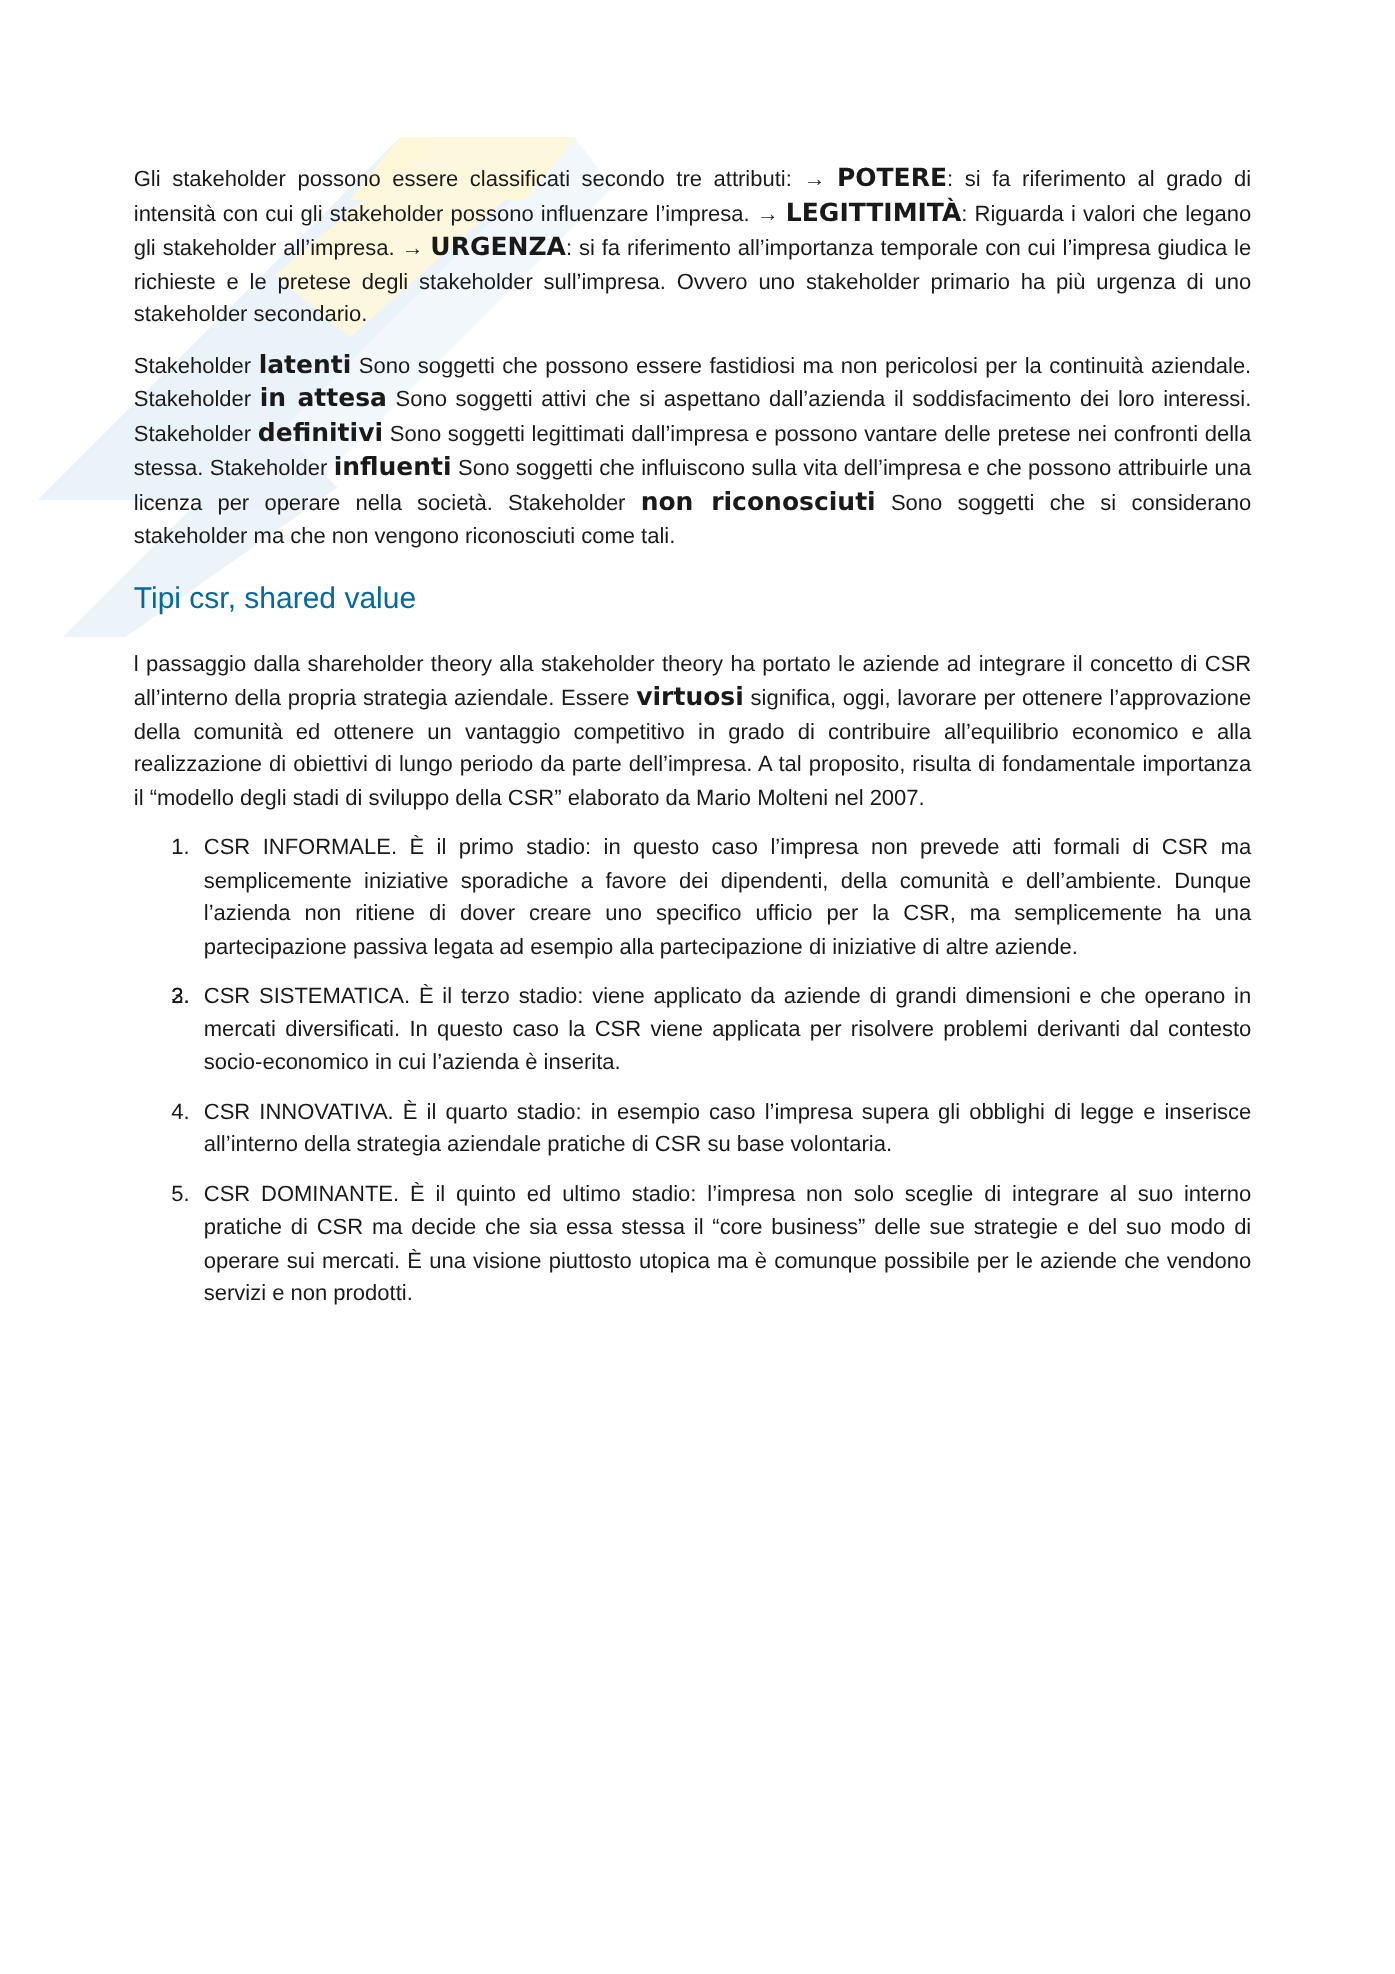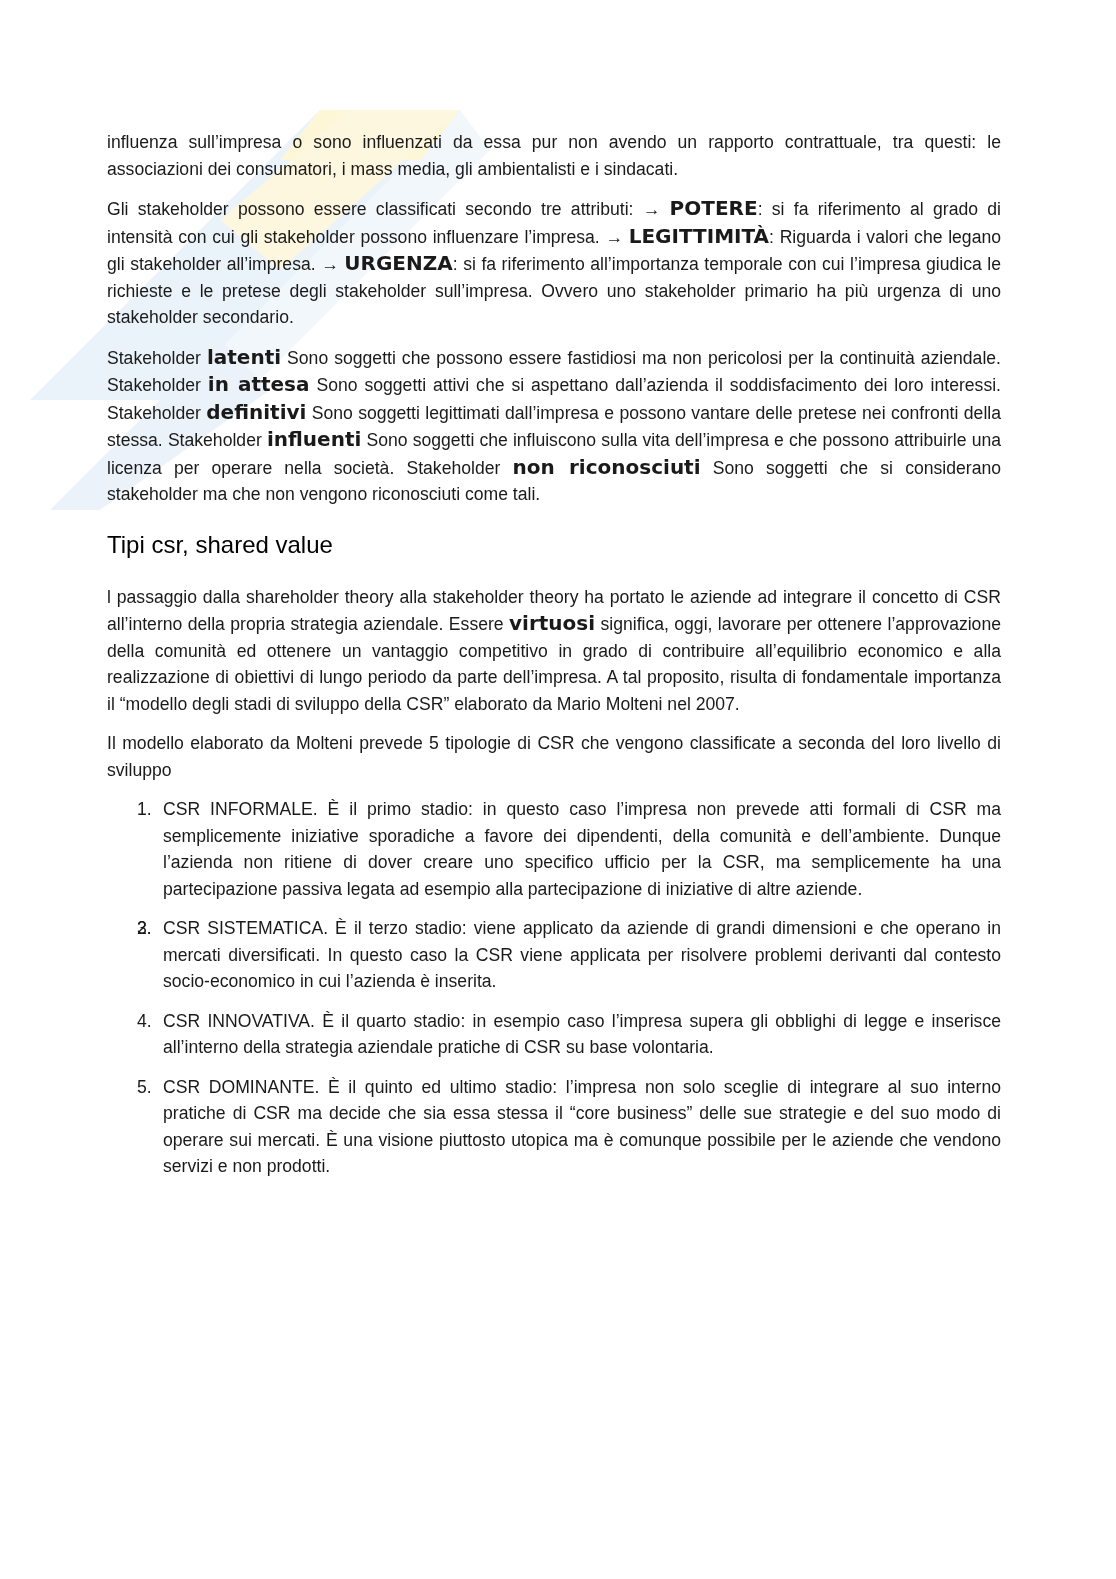--- a/index.html
+++ b/index.html
@@ -40,21 +40,21 @@
     b.kw {
       font-family: "DejaVu Sans", sans-serif;
       font-weight: bold;
       font-size: 20px;
     }
     h2 {
       margin: 22px 0 8px 0;
       font-weight: normal;
       font-size: 24px;
       line-height: 30px;
-      color: #000000;
+      color: #0369a1;
     }
     ol {
       margin: 0;
       padding: 0;
       list-style: none;
     }
     ol li {
       position: relative;
       padding-left: 56px;
       margin-bottom: 13px;
@@ -82,32 +82,30 @@
     <polygon points="10,360 300,70 440,70 150,360" fill="#dbeaf6"></polygon>
     <polygon points="150,360 440,70 470,110 190,390" fill="#e8f1f9"></polygon>
     <polygon points="300,70 440,70 400,120 260,120" fill="#fdf0b8"></polygon>
     <polygon points="200,180 330,70 440,70 260,230" fill="#fbf1c4"></polygon>
     <polygon points="30,470 200,300 250,350 80,470" fill="#dde9f5"></polygon>
   </g>
 </svg>
 
 <div class="page">
 
-  <p class="p-intro">influenza sull’impresa o sono influenzati da essa pur non avendo un rapporto contrattuale, tra questi: le associazioni dei consumatori, i mass media, gli ambientalisti e i sindacati.</p>
 
   <p class="p-attrs"><span>Gli stakeholder possono essere classificati secondo tre attributi: → </span><b class="kw">POTERE</b><span>: si fa riferimento al grado di intensità con cui gli stakeholder possono influenzare l’impresa. → </span><b class="kw">LEGITTIMITÀ</b><span>: Riguarda i valori che legano gli stakeholder all’impresa. → </span><b class="kw">URGENZA</b><span>: si fa riferimento all’importanza temporale con cui l’impresa giudica le richieste e le pretese degli stakeholder sull’impresa. Ovvero uno stakeholder primario ha più urgenza di uno stakeholder secondario.</span></p>
 
 
   <p class="p-cats"><span>Stakeholder </span><b class="kw">latenti</b><span> Sono soggetti che possono essere fastidiosi ma non pericolosi per la continuità aziendale. Stakeholder </span><b class="kw">in attesa</b><span> Sono soggetti attivi che si aspettano dall’azienda il soddisfacimento dei loro interessi. Stakeholder </span><b class="kw">definitivi</b><span> Sono soggetti legittimati dall’impresa e possono vantare delle pretese nei confronti della stessa. Stakeholder </span><b class="kw">influenti</b><span> Sono soggetti che influiscono sulla vita dell’impresa e che possono attribuirle una licenza per operare nella società. Stakeholder </span><b class="kw">non riconosciuti</b><span> Sono soggetti che si considerano stakeholder ma che non vengono riconosciuti come tali.</span></p>
 
   <h2>Tipi csr, shared value</h2>
 
   <p class="p-csr1"><span>l passaggio dalla shareholder theory alla stakeholder theory ha portato le aziende ad integrare il concetto di CSR all’interno della propria strategia aziendale. Essere </span><b class="kw">virtuosi</b><span> significa, oggi, lavorare per ottenere l’approvazione della comunità ed ottenere un vantaggio competitivo in grado di contribuire all’equilibrio economico e alla realizzazione di obiettivi di lungo periodo da parte dell’impresa. A tal proposito, risulta di fondamentale importanza il “modello degli stadi di sviluppo della CSR” elaborato da Mario Molteni nel 2007.</span></p>
 
-  <p class="p-csr2">Il modello elaborato da Molteni prevede 5 tipologie di CSR che vengono classificate a seconda del loro livello di sviluppo</p>
 
   <ol>
     <li><span class="num">1.</span><span>CSR INFORMALE. È il primo stadio: in questo caso l’impresa non prevede atti formali di CSR ma semplicemente iniziative sporadiche a favore dei dipendenti, della comunità e dell’ambiente. Dunque l’azienda non ritiene di dover creare uno specifico ufficio per la CSR, ma semplicemente ha una partecipazione passiva legata ad esempio alla partecipazione di iniziative di altre aziende.</span></li>
     <li><span class="num">2.</span></li>
     <li><span class="num">3.</span><span>CSR SISTEMATICA. È il terzo stadio: viene applicato da aziende di grandi dimensioni e che operano in mercati diversificati. In questo caso la CSR viene applicata per risolvere problemi derivanti dal contesto socio-economico in cui l’azienda è inserita.</span></li>
     <li><span class="num">4.</span><span>CSR INNOVATIVA. È il quarto stadio: in esempio caso l’impresa supera gli obblighi di legge e inserisce all’interno della strategia aziendale pratiche di CSR su base volontaria.</span></li>
     <li><span class="num">5.</span><span>CSR DOMINANTE. È il quinto ed ultimo stadio: l’impresa non solo sceglie di integrare al suo interno pratiche di CSR ma decide che sia essa stessa il “core business” delle sue strategie e del suo modo di operare sui mercati. È una visione piuttosto utopica ma è comunque possibile per le aziende che vendono servizi e non prodotti.</span></li>
   </ol>
 
 </div>

